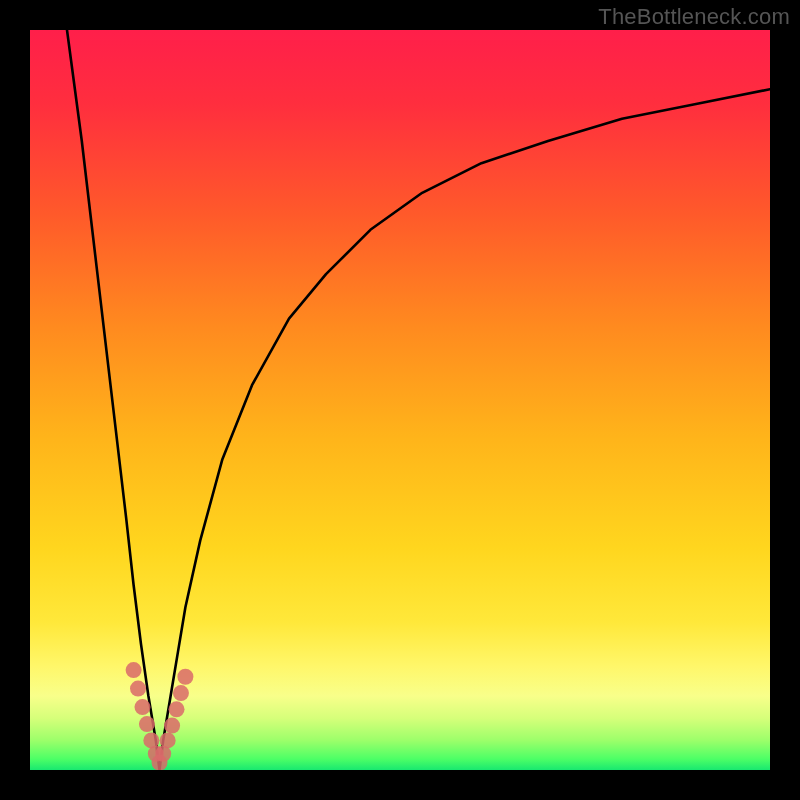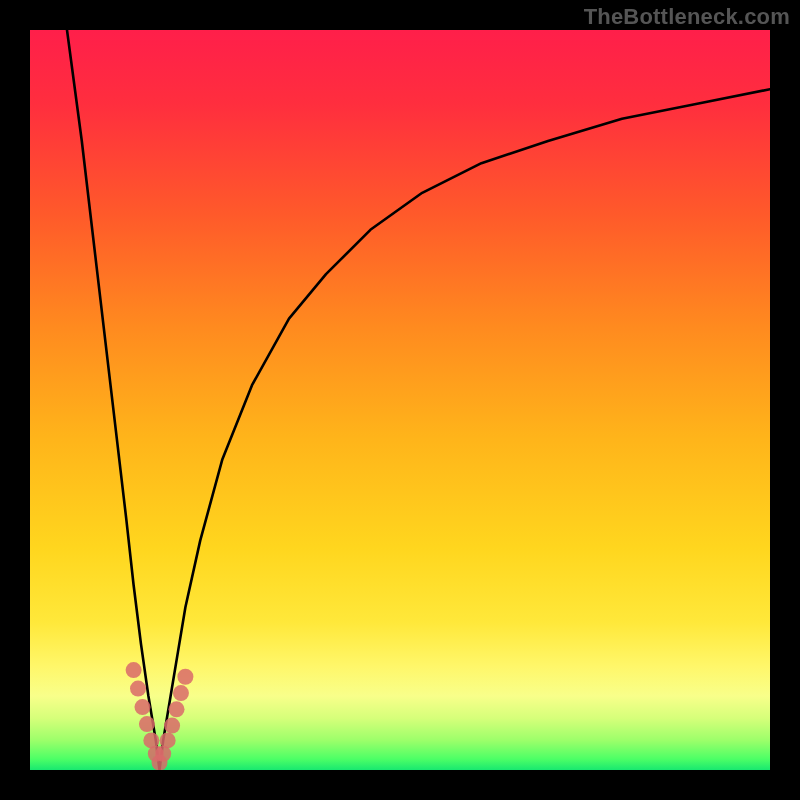--- a/index.html
+++ b/index.html
@@ -34,21 +34,21 @@
   .curve-svg {
     position: absolute;
     left: 0; top: 0; width: 100%; height: 100%;
   }
   .watermark {
     position: absolute;
     top: 4px;
     right: 10px;
     color: #555;
     font-size: 22px;
-    font-weight: 700;
+    font-weight: 400;
     letter-spacing: 0.2px;
     user-select: none;
   }
 </style>
 </head>
 <body>
 
 <div class="frame">
   <div class="plot">
     <svg class="gradient" viewBox="0 0 740 740" preserveAspectRatio="none">

